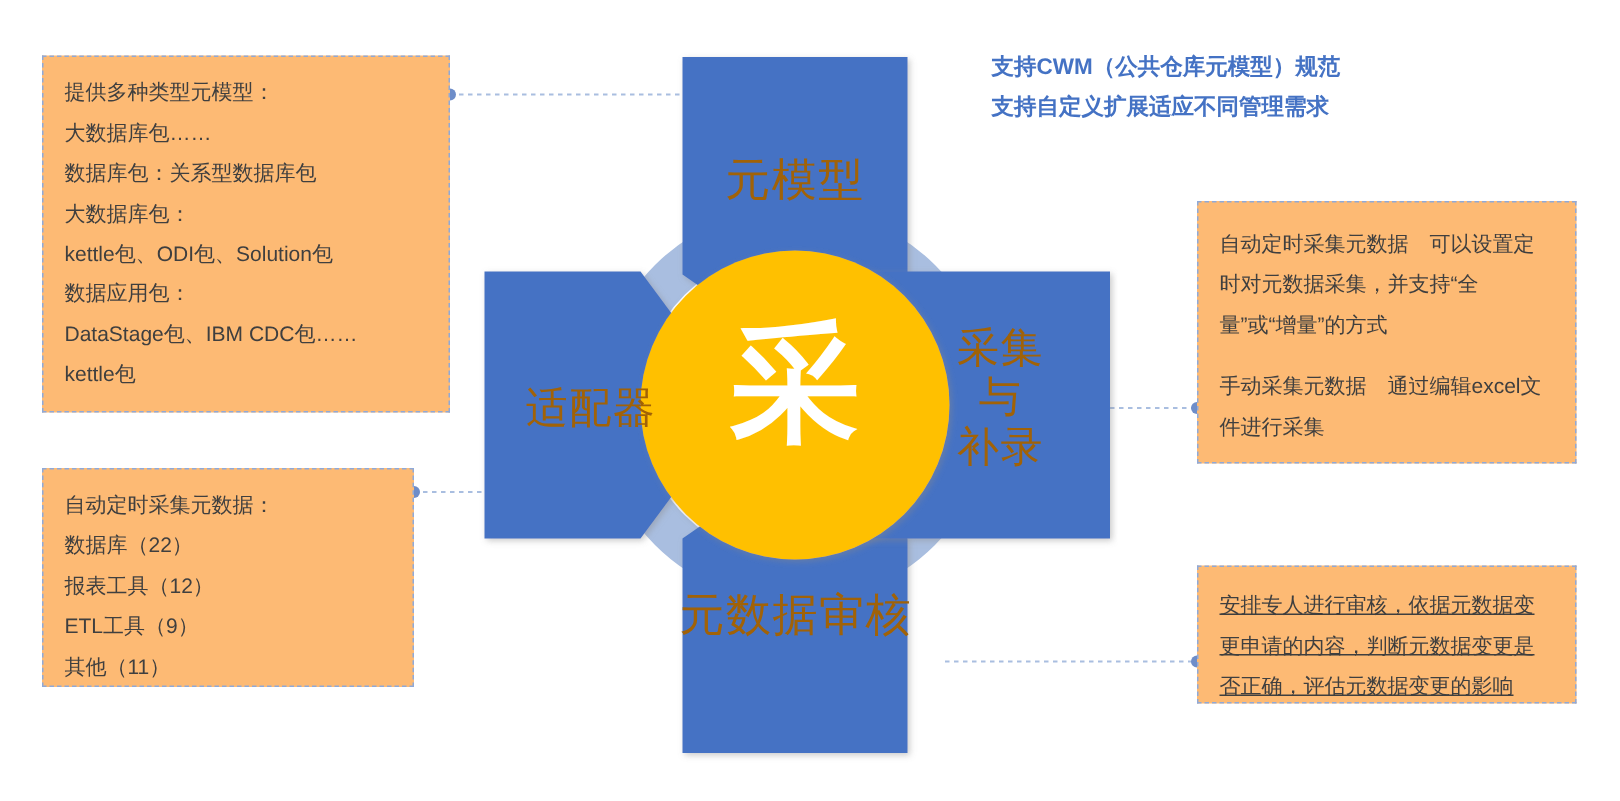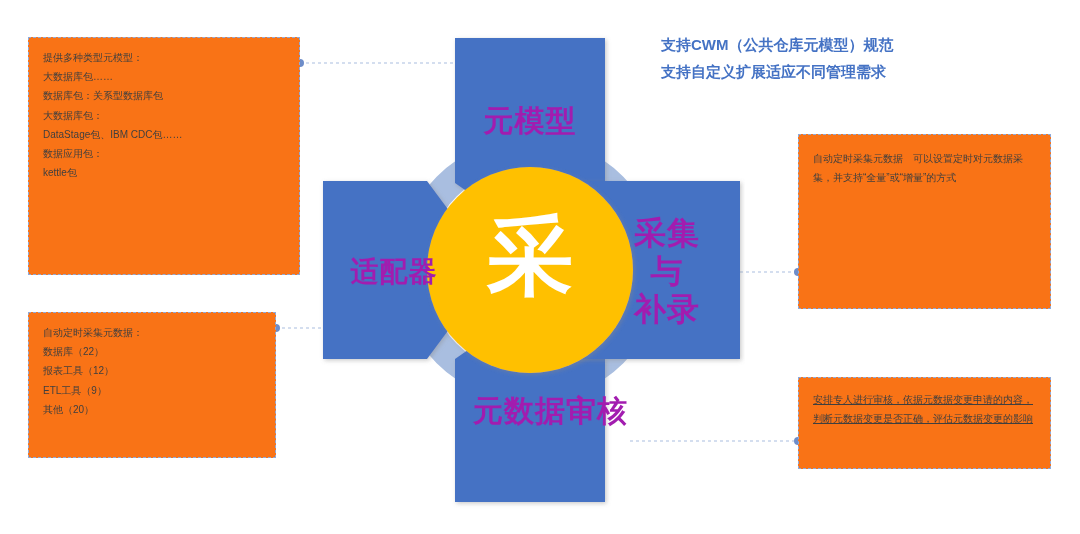--- a/index.html
+++ b/index.html
@@ -38,56 +38,56 @@
     left: 315px;
     top: 25px;
     width: 430px;
     height: 490px;
     z-index: 2;
   }
   .diagram svg { display: block; }
 
   .petal-label {
     position: absolute;
-    color: #a21caf;
-    font-weight: 700;
+    color: #a16207;
+    font-weight: 400;
     text-align: center;
     line-height: 1.18;
     letter-spacing: 1px;
     white-space: pre-line;
     pointer-events: none;
   }
   #label-top    { left: 140px; top: 78px;  width: 150px; font-size: 30px; }
   #label-left   { left: 8px;   top: 230px; width: 142px; font-size: 28px; }
-  #label-right  { left: 292px; top: 190px; width: 120px; font-size: 32px; }
-  #label-bottom { left: 118px; top: 368px; width: 195px; font-size: 30px; text-align: right; }
+  #label-right  { left: 292px; top: 190px; width: 120px; font-size: 28px; }
+  #label-bottom { left: 118px; top: 368px; width: 195px; font-size: 30px; }
 
   .core-label {
     position: absolute;
     left: 145px;
     top: 188px;
     width: 140px;
     text-align: center;
     color: #ffffff;
     font-size: 86px;
     font-weight: 700;
     line-height: 1;
     pointer-events: none;
   }
 
   
   .note {
     position: absolute;
     box-sizing: border-box;
     border: 1px dashed #8FA9D8;
-    background: #f97316;
+    background: #fdba74;
     z-index: 3;
     padding: 10px 14px;
     color: #3F3F3F;
-    font-size: 10px;
+    font-size: 14px;
     line-height: 1.92;
   }
   .note p { margin: 0; white-space: pre-wrap; }
   .note p.spacer { height: 14px; }
 
   #note-metamodel { left: 28px;  top: 37px;  width: 272px; height: 238px; }
   #note-adapter   { left: 28px;  top: 312px; width: 248px; height: 146px; }
   #note-collect   { left: 798px; top: 134px; width: 253px; height: 175px; padding-top: 14px; }
   #note-audit     { left: 798px; top: 377px; width: 253px; height: 92px; padding-top: 12px; text-decoration: underline; }
 
@@ -161,35 +161,37 @@
   <div class="headline">
     <p>支持CWM（公共仓库元模型）规范</p>
     <p>支持自定义扩展适应不同管理需求</p>
   </div>
 
   <div class="note" id="note-metamodel">
     <p>提供多种类型元模型：</p>
     <p>大数据库包……</p>
     <p>数据库包：关系型数据库包</p>
     <p>大数据库包：</p>
+    <p>kettle包、ODI包、Solution包</p>
+    <p>数据应用包：</p>
     <p>DataStage包、IBM CDC包……</p>
-    <p>数据应用包：</p>
     <p>kettle包</p>
   </div>
 
   <div class="note" id="note-adapter">
     <p>自动定时采集元数据：</p>
     <p>数据库（22）</p>
     <p>报表工具（12）</p>
     <p>ETL工具（9）</p>
-    <p>其他（20）</p>
+    <p>其他（11）</p>
   </div>
 
   <div class="note" id="note-collect">
     <p>自动定时采集元数据　可以设置定时对元数据采集，并支持“全量”或“增量”的方式</p>
     <p class="spacer"></p>
+    <p>手动采集元数据　通过编辑excel文件进行采集</p>
   </div>
 
   <div class="note" id="note-audit">
     <p>安排专人进行审核，依据元数据变更申请的内容，判断元数据变更是否正确，评估元数据变更的影响</p>
   </div>
 
 </div>
 
 </body></html>

